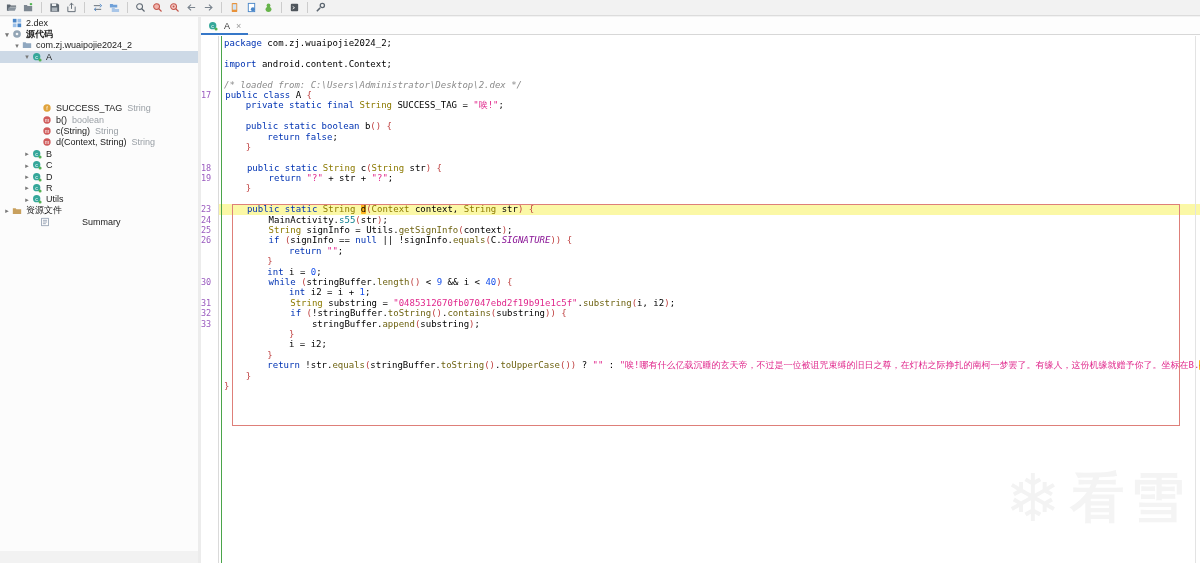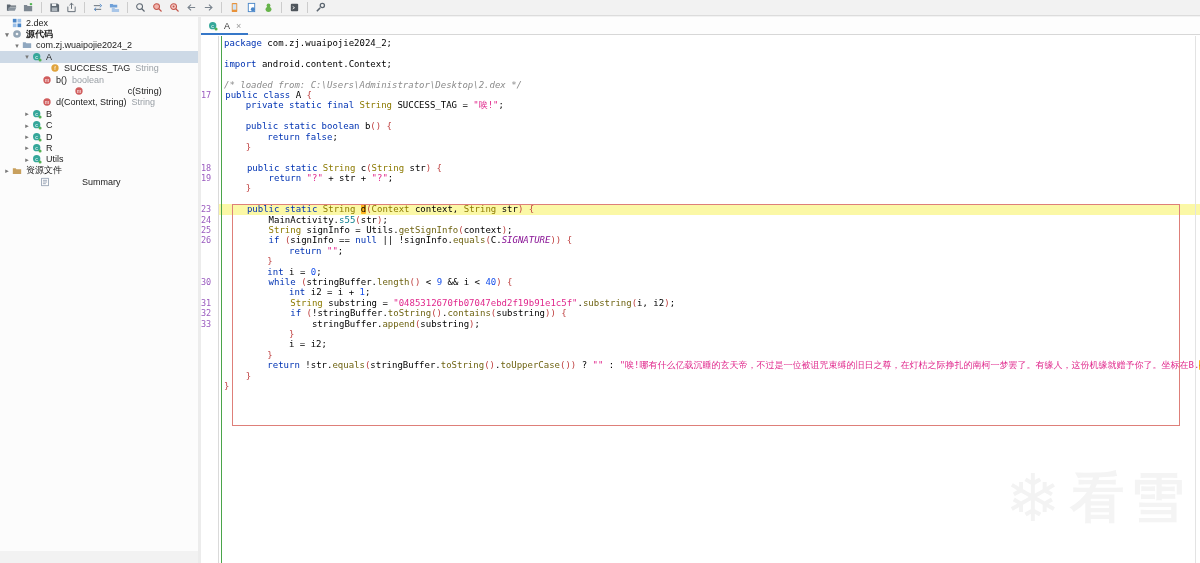--- a/index.html
+++ b/index.html
@@ -10,21 +10,21 @@
   .toolbar { position:absolute; left:0; top:0; width:1200px; height:16px;
              background:#f2f2f2; border-bottom:1px solid #dcdcdc;
              display:flex; align-items:center; padding-left:3px; }
   .tbicon { width:15px; height:14px; display:inline-flex; align-items:center;
             justify-content:center; margin:0 1px; border-radius:2px; }
   .tbicon svg { width:11px; height:11px; }
   .tbsep { width:1px; height:11px; background:#cccccc; margin:0 4px; }
 
   
   .sidebar { position:absolute; left:0; top:17px; width:231px; bottom:12px;
-             background:#fcfcfc; border-right:1px solid #4c1d95; overflow:hidden; }
+             background:#fcfcfc; border-right:3px solid #4c1d95; overflow:hidden; }
   .splitter { position:absolute; left:198px; top:17px; width:3px; bottom:0; background:#ececec; }
   .trow { display:flex; align-items:center; height:11.4px; font-size:9px;
           color:#1a1a1a; white-space:nowrap; cursor:default; }
   .trow.sel { background:#cdd9e6; }
   .arr { width:10px; flex:0 0 10px; font-size:7px; color:#777; text-align:center; line-height:11px;}
   .ticon { width:12px; flex:0 0 12px; display:inline-flex; align-items:center; }
   .ticon svg { width:10px; height:10px; }
   .tlabel { margin-left:2px; }
   .ttype { margin-left:5px; color:#9aa0a6; }
 
@@ -215,21 +215,21 @@
       <span class="arr">▾</span>
       <span class="ticon">
         <svg viewBox="0 0 12 12">
           <circle cx="5.6" cy="5.6" r="4.4" fill="#35a79a"></circle>
           <text x="5.6" y="8" font-size="6.5" text-anchor="middle" fill="#fff" font-family="sans-serif">c</text>
           <circle cx="9.7" cy="9.7" r="1.8" fill="#52b152"></circle>
         </svg>
       </span>
       <span class="tlabel">A</span>
     </div>
-    <div class="trow" style="padding-left: 40px;">
+    <div class="trow" style="padding-left: 32px; margin-top: 40px;">
       <span class="arr"></span>
       <span class="ticon">
         <svg viewBox="0 0 12 12">
           <circle cx="6" cy="6" r="4.4" fill="#e0a33c"></circle>
           <text x="6" y="8.4" font-size="6.5" text-anchor="middle" fill="#fff" font-family="sans-serif">f</text>
         </svg>
       </span>
       <span class="tlabel">SUCCESS_TAG</span>
       <span class="ttype">String</span>
     </div>
@@ -237,21 +237,21 @@
       <span class="arr"></span>
       <span class="ticon">
         <svg viewBox="0 0 12 12">
           <circle cx="6" cy="6" r="4.4" fill="#d05c5c"></circle>
           <text x="6" y="8.4" font-size="6.5" text-anchor="middle" fill="#fff" font-family="sans-serif">m</text>
         </svg>
       </span>
       <span class="tlabel">b()</span>
       <span class="ttype">boolean</span>
     </div>
-    <div class="trow" style="padding-left: 24px; justify-content: space-between;">
+    <div class="trow" style="padding-left: 32px;">
       <span class="arr"></span>
       <span class="ticon">
         <svg viewBox="0 0 12 12">
           <circle cx="6" cy="6" r="4.4" fill="#d05c5c"></circle>
           <text x="6" y="8.4" font-size="6.5" text-anchor="middle" fill="#fff" font-family="sans-serif">m</text>
         </svg>
       </span>
       <span class="tlabel">c(String)</span>
       <span class="ttype">String</span>
     </div>

